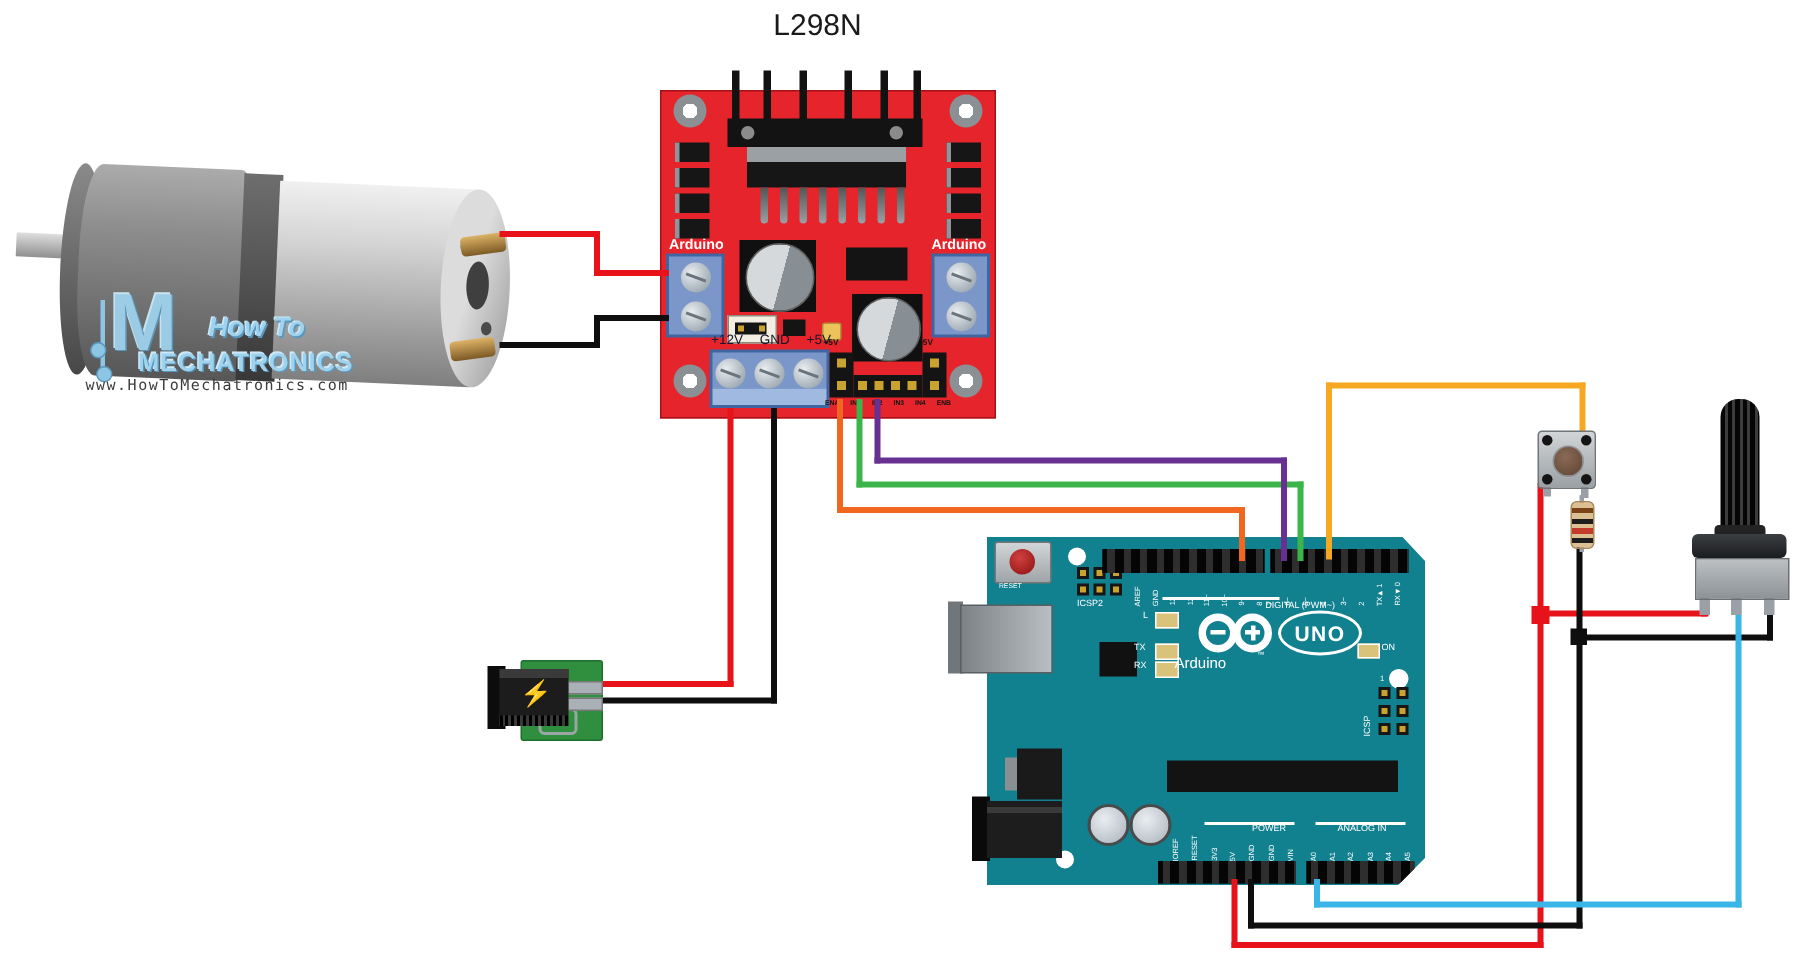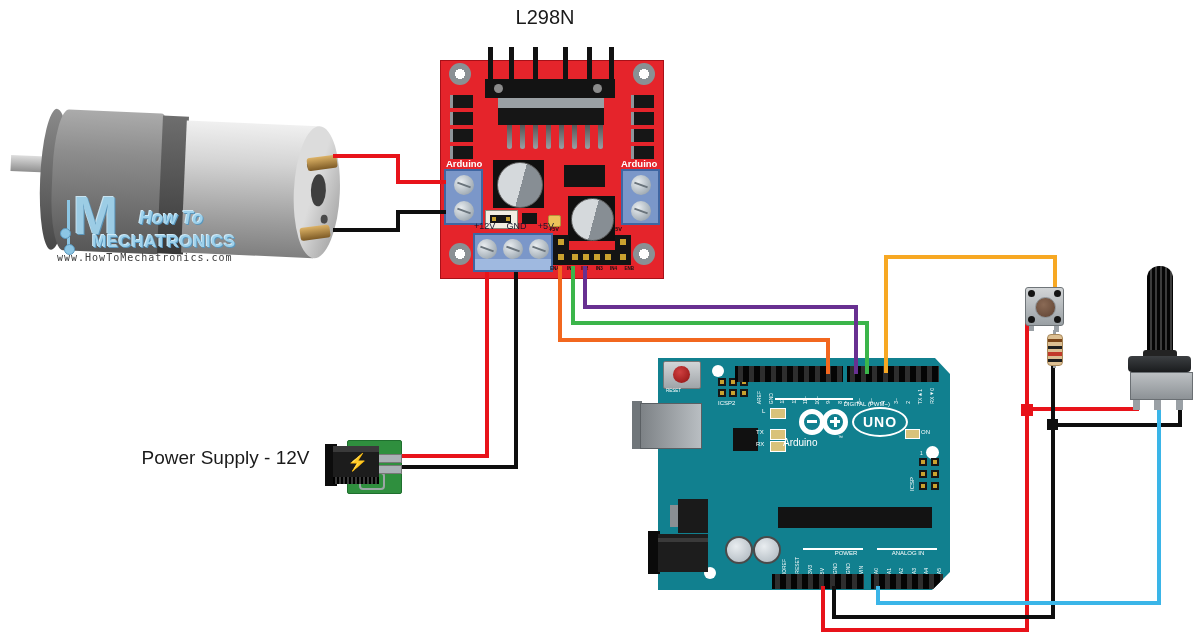--- a/index.html
+++ b/index.html
@@ -23,21 +23,20 @@
   .fin{position:absolute;width:5px;height:40px;background:#121212;}
   .leg{position:absolute;width:5px;height:24px;background:linear-gradient(180deg,#555,#9aa0a4);border-radius:0 0 3px 3px;}
   .wm{color:#9fd2ec;text-shadow:1px 1px 0 #5a97bd,-1px -1px 0 #cde9f7;font-weight:bold;}
 </style>
 </head>
 <body>
 
 <div class="stage">
 
   <div class="a title" style="left:505px;top:6px;width:80px;text-align:center;font-size:20px;">L298N</div>
-  <div class="a title" style="left:133px;top:447px;width:185px;text-align:center;font-size:19px;">Power Supply - 12V</div>
 
   <div class="a" style="left:8px;top:112px;width:330px;height:146px;transform:rotate(2.5deg);z-index:2;">
     <div class="a" style="left:2px;top:50px;width:44px;height:16px;border-radius:0 8px 8px 0;background:linear-gradient(180deg,#dedede,#8f8f8f);"></div>
     <div class="a" style="left:32px;top:2px;width:28px;height:141px;border-radius:50%;background:linear-gradient(180deg,#8a8a8a,#474747);"></div>
     <div class="a" style="left:44px;top:2px;width:110px;height:141px;border-radius:14px 4px 4px 14px/60px 4px 4px 60px;background:linear-gradient(180deg,#ababab 0%,#8d8d8d 30%,#575757 100%);"></div>
     <div class="a" style="left:152px;top:4px;width:26px;height:138px;background:linear-gradient(180deg,#6e6e6e,#383838);"></div>
     <div class="a" style="left:176px;top:8px;width:132px;height:132px;background:linear-gradient(180deg,#f0f0f0 0%,#d4d4d4 30%,#9c9c9c 75%,#7f7f7f 100%);"></div>
     <div class="a" style="left:286px;top:8px;width:46px;height:132px;border-radius:50%;background:linear-gradient(105deg,#dcdcdc 45%,#9a9a9a);"></div>
     <div class="a" style="left:303px;top:56px;width:15px;height:32px;border-radius:50%;background:#3f3f3f;"></div>
     <div class="a" style="left:298px;top:42px;width:7px;height:9px;border-radius:50%;background:#4a4a4a;"></div>

